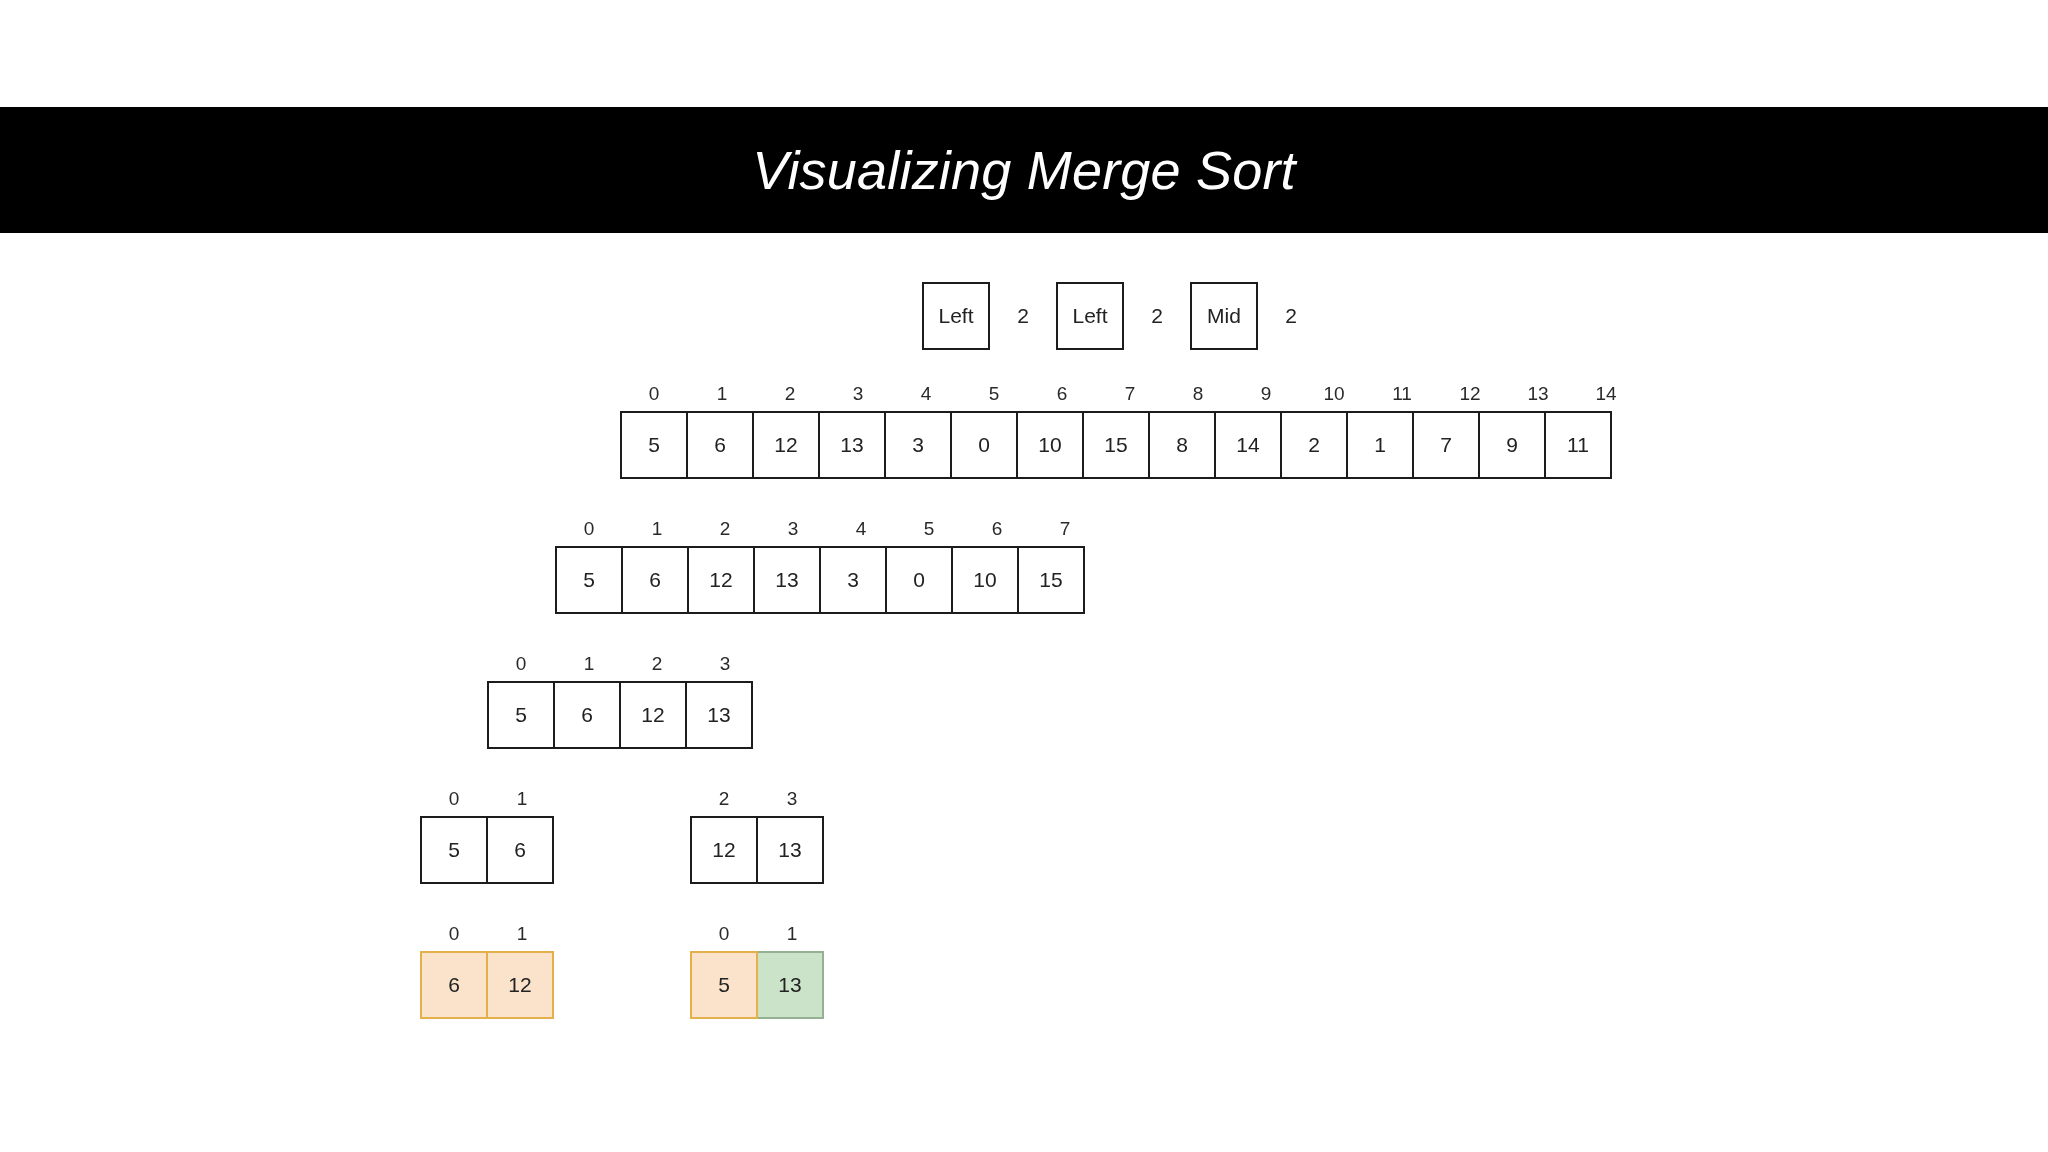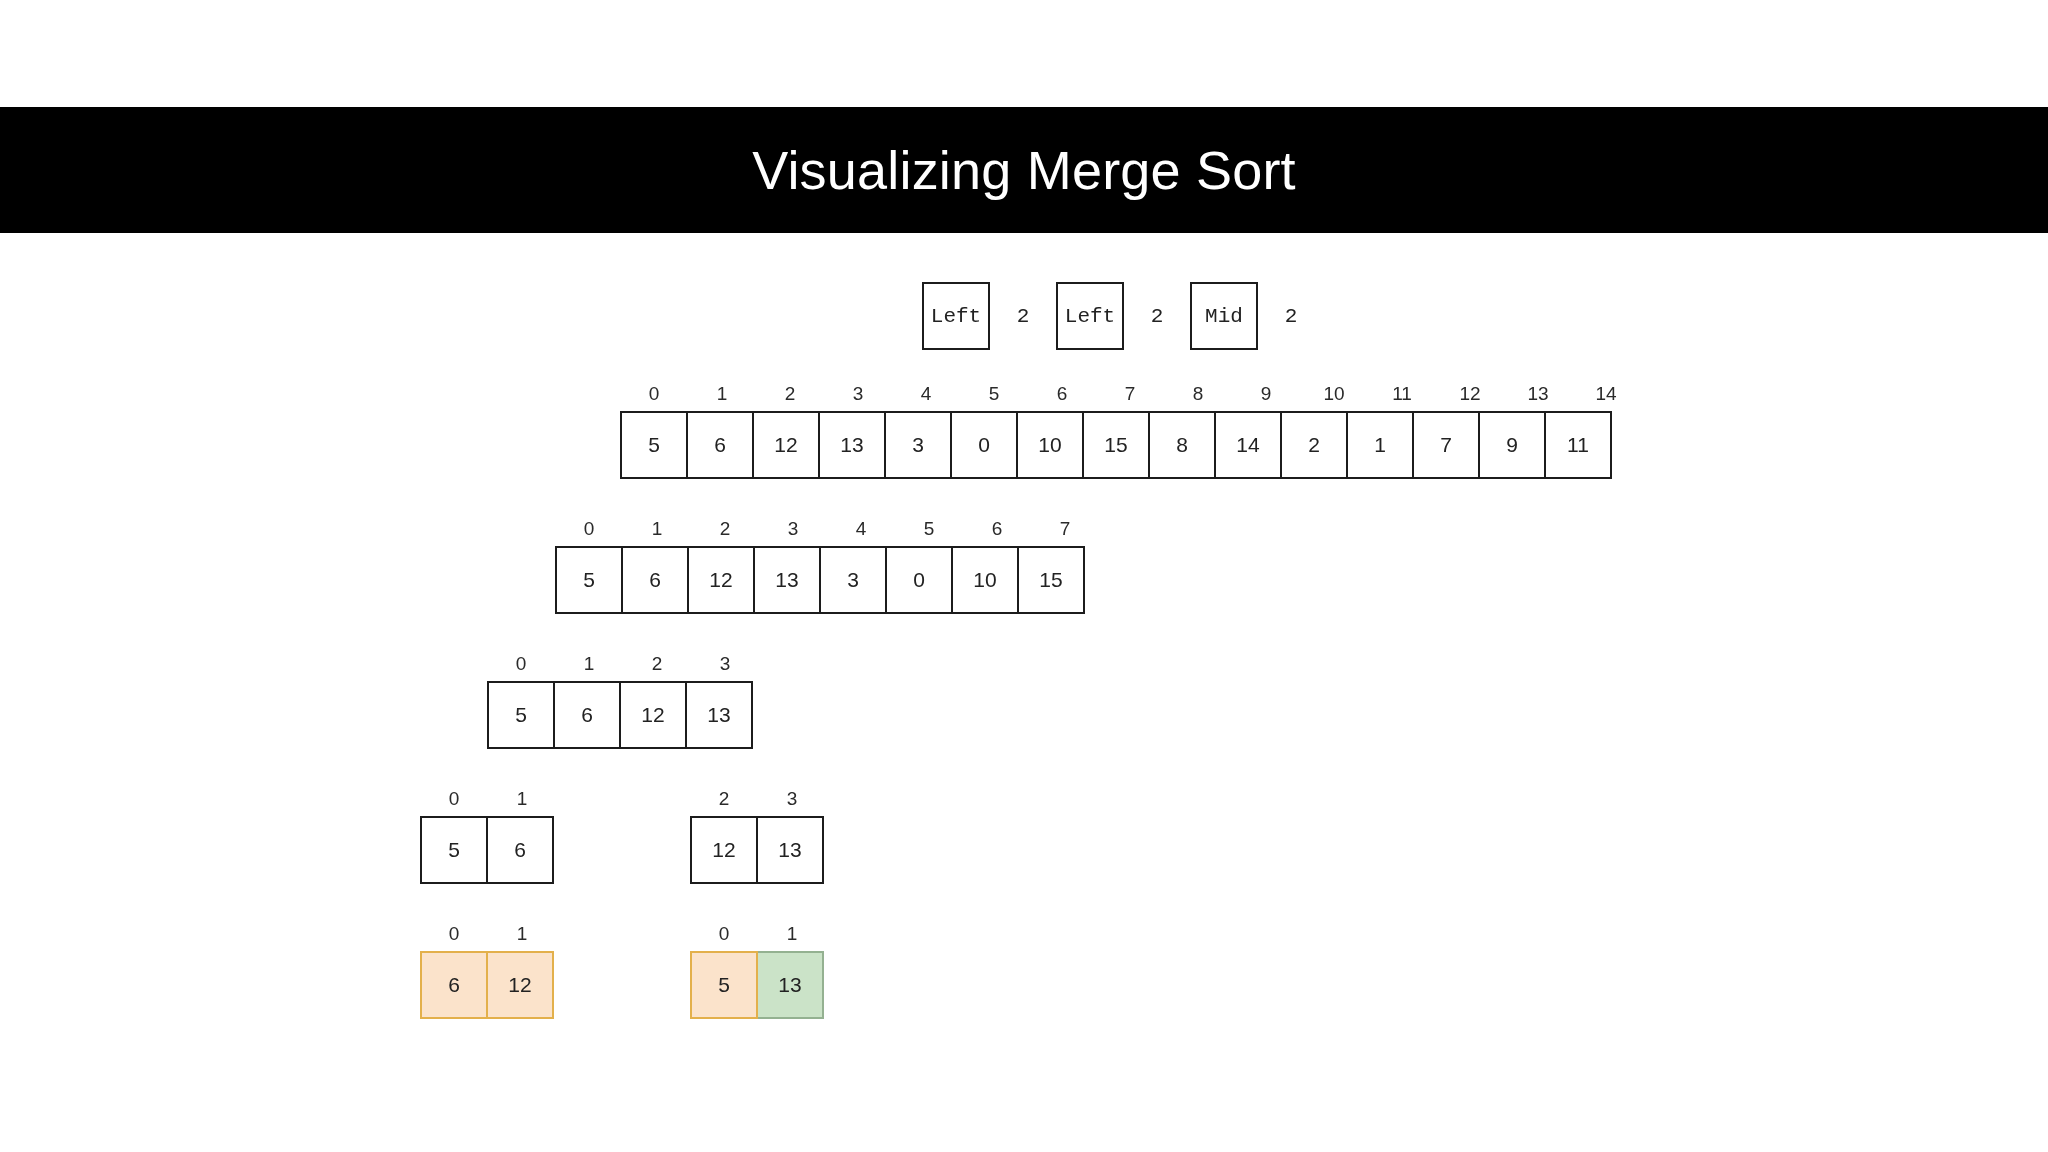--- a/index.html
+++ b/index.html
@@ -31,30 +31,30 @@
     align-items: center;
     justify-content: center;
   }
   .banner-title {
     color: #ffffff;
     font-size: 54px;
     font-weight: 400;
     letter-spacing: 0.2px;
     line-height: 1;
     white-space: nowrap;
+    font-style: italic;
   }
 
   
   .controls {
     position: absolute;
     left: 922px;
     top: 282px;
     display: flex;
     align-items: center;
-    font-family: Liberation Mono, monospace;
   }
   .control-group {
     display: flex;
     align-items: center;
   }
   .control-box {
     width: 68px;
     height: 68px;
     border: 2px solid #1c1c1c;
     background: #ffffff;

